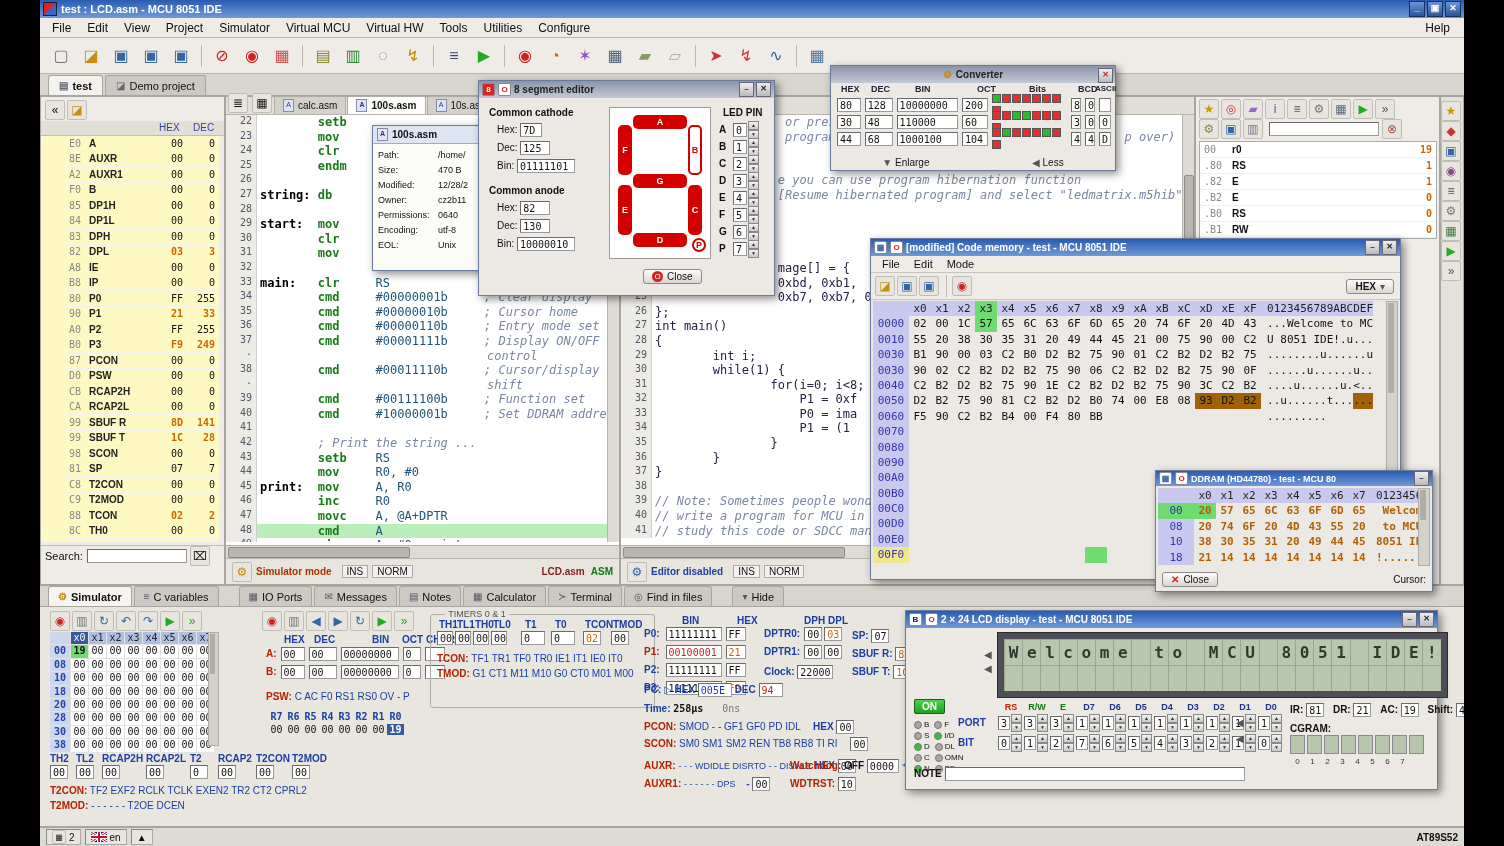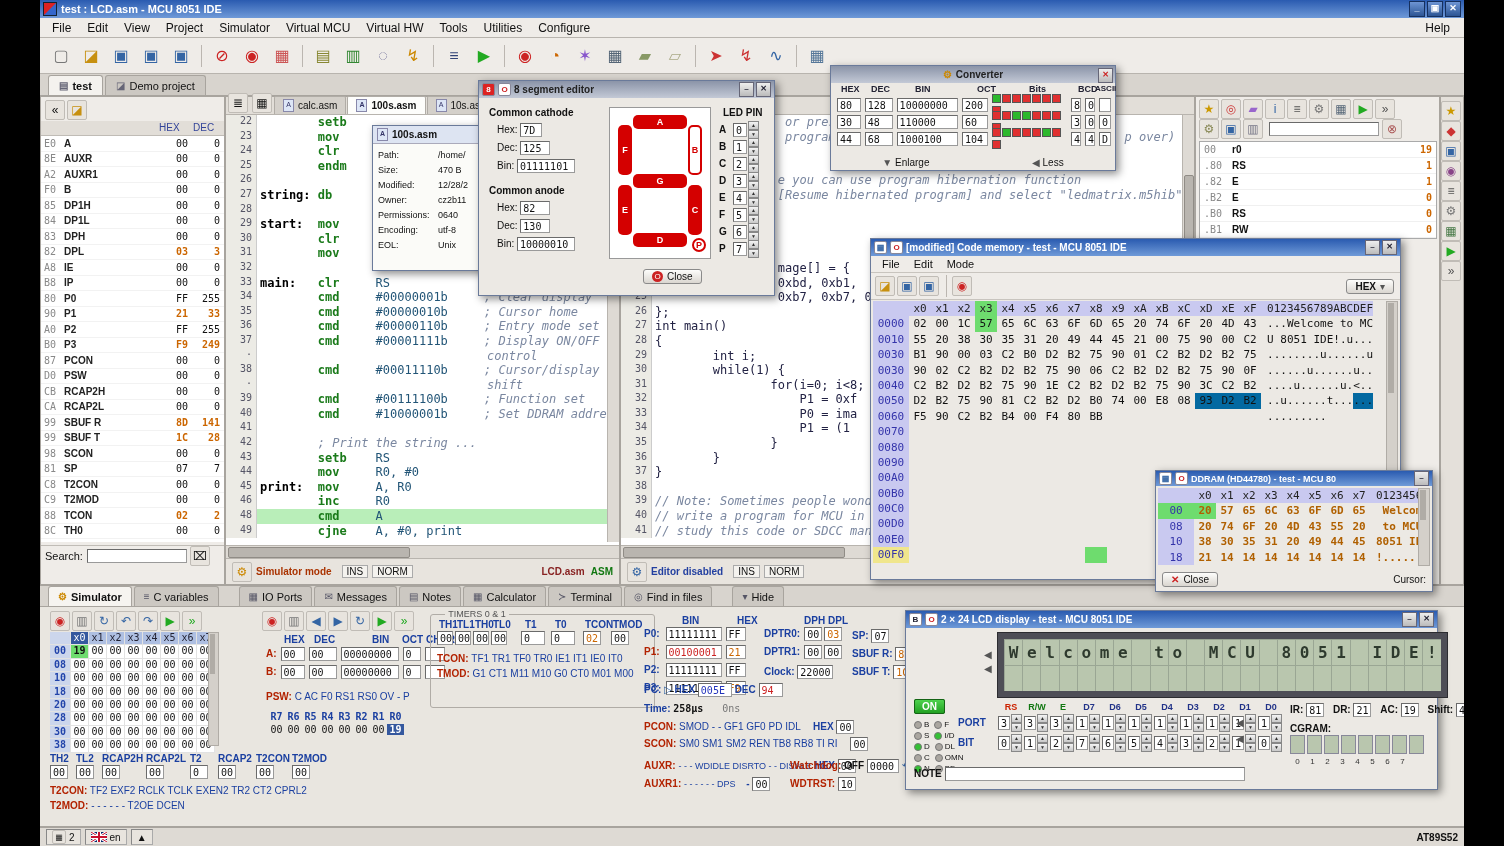--- a/index.html
+++ b/index.html
@@ -32,21 +32,21 @@
   .ptico{margin-right:4px;font-size:10px;color:#667;}
   
   .panelbrd{border:1px solid #a8a49e;box-sizing:border-box;background:#efece8;}
   #leftpanel{left:0;top:96px;width:185px;height:489px;}
   .lp-icons{position:absolute;left:4px;top:3px;display:flex;}
   .sico{width:18px;height:18px;display:flex;align-items:center;justify-content:center;font-size:12px;border:1px solid #c0bcb6;
     border-radius:2px;background:#e8e4de;margin-right:2px;}
   .reghead{position:absolute;left:0;top:24px;width:183px;height:14px;background:#e2ded8;border-bottom:1px solid #c0bcb6;
     font-size:10px;color:#334499;}
   .reghead span{position:absolute;top:1px;}
-  #reg-rows{position:absolute;left:0;top:39px;width:183px;height:406px;background:#ffffff;overflow:hidden;}
+  #reg-rows{position:absolute;left:0;top:39px;width:153px;height:406px;background:#fef9c3;overflow:hidden;padding-left:25px;}
   .regrow{display:flex;height:14.5px;align-items:center;font-size:10px;border-bottom:1px solid #f2f2f2;padding-left:3px;}
   .ra{width:20px;color:#888;font-family:"DejaVu Sans Mono",monospace;}
   .rn{flex:1;font-weight:bold;color:#222;}
   .rv{width:26px;text-align:right;font-family:"DejaVu Sans Mono",monospace;}
   .rd{width:32px;padding-right:4px;}
   .rv.hl{color:#cc6600;font-weight:bold;}
   .searchrow{position:absolute;left:0;top:448px;width:183px;height:20px;display:flex;align-items:center;padding-left:4px;box-sizing:border-box;background:#efece8;border-top:1px solid #c0bcb6;}
   .fld{display:inline-block;background:#fff;border:1px solid #9a9a9a;border-top-color:#6a6a6a;border-left-color:#6a6a6a;
     font:10px "DejaVu Sans Mono",monospace;padding:1px 2px;vertical-align:middle;box-sizing:border-box;height:14px;line-height:11px;}
   
@@ -123,21 +123,21 @@
   
   .hx{font:11px "DejaVu Sans Mono",monospace;}
   .hxr{display:flex;height:15.4px;line-height:15.4px;}
   .hxc{width:22px;text-align:center;flex:none;}
   .hxa{width:36px;text-align:center;flex:none;background:#c9c9f0;color:#3333aa;}
   .hxh{background:#c9c9f0;color:#222;}
   .hxh.hgrn{background:#6edc6e;}
   .hxasc{white-space:pre;padding-left:6px;flex:none;}
   .hxasc span{display:inline-block;width:6.63px;text-align:center;}
   .cgrn{background:#6edc6e;}
-  .corg{background:#0369a1;}
+  .corg{background:#a16207;}
   .cyel{background:#f0e68c;}
   .ddv{color:#b06000;font-weight:bold;}
   
   .digit{position:absolute;width:100px;height:150px;background:#fff;border:1px solid #999;}
   .seg{position:absolute;display:flex;align-items:center;justify-content:center;font:bold 9px "Liberation Sans",sans-serif;}
   .seg.h{width:54px;height:14px;border-radius:5px;}
   .seg.v{width:14px;height:50px;border-radius:5px;}
   .seg.lit{background:#d40000;color:#fff;}
   .seg.off{background:#fff;border:2px solid #d40000;color:#d40000;box-sizing:border-box;}
   .segA{left:23px;top:7px;}.segG{left:23px;top:66px;}.segD{left:23px;top:125px;}
@@ -460,20 +460,21 @@
           <div class="edrow"><span class="gut">38</span><span class="ecode"><span class="lb">        </span><span class="mn">cmd     </span><span class="op">#00011110b     </span><span class="cm">; Cursor/display</span></span></div>
           <div class="edrow"><span class="gut">·</span><span class="ecode"><span class="ecode">                               </span><span class="cm">shift</span></span></div>
           <div class="edrow"><span class="gut">39</span><span class="ecode"><span class="lb">        </span><span class="mn">cmd     </span><span class="op">#00111100b     </span><span class="cm">; Function set</span></span></div>
           <div class="edrow"><span class="gut">40</span><span class="ecode"><span class="lb">        </span><span class="mn">cmd     </span><span class="op">#10000001b     </span><span class="cm">; Set DDRAM address</span></span></div>
           <div class="edrow"><span class="gut">41</span><span class="ecode"><span class="lb">        </span></span></div>
           <div class="edrow"><span class="gut">42</span><span class="ecode"><span class="lb">        </span><span class="cm">; Print the string ...</span></span></div>
           <div class="edrow"><span class="gut">43</span><span class="ecode"><span class="lb">        </span><span class="mn">setb    </span><span class="op">RS             </span></span></div>
           <div class="edrow"><span class="gut">44</span><span class="ecode"><span class="lb">        </span><span class="mn">mov     </span><span class="op">R0, #0         </span></span></div>
           <div class="edrow"><span class="gut">45</span><span class="ecode"><span class="lb">print:  </span><span class="mn">mov     </span><span class="op">A, R0          </span></span></div>
           <div class="edrow"><span class="gut">46</span><span class="ecode"><span class="lb">        </span><span class="mn">inc     </span><span class="op">R0             </span></span></div>
+          <div class="edrow"><span class="gut">47</span><span class="ecode"><span class="lb">        </span><span class="mn">movc    </span><span class="op">A, @A+DPTR     </span></span></div>
           <div class="edrow cur"><span class="gut">48</span><span class="ecode"><span class="lb">        </span><span class="mn">cmd     </span><span class="op">A              </span></span></div>
           <div class="edrow"><span class="gut">49</span><span class="ecode"><span class="lb">        </span><span class="mn">cjne    </span><span class="op">A, #0, print   </span></span></div>
         </div>
     <div class="vsb">
           <div class="vsbthumb" style="top:10px;height:120px"></div>
         </div>
     <div class="edhsb">
           <div class="sbthumb" style="left:2px;width:180px"></div>
         </div>
     <div class="edstatus">

